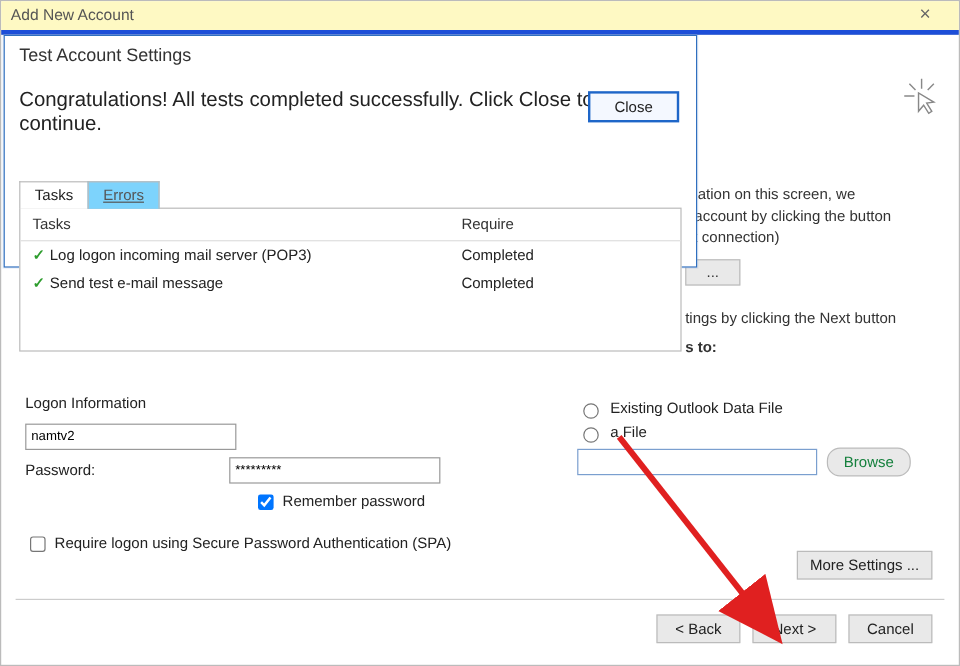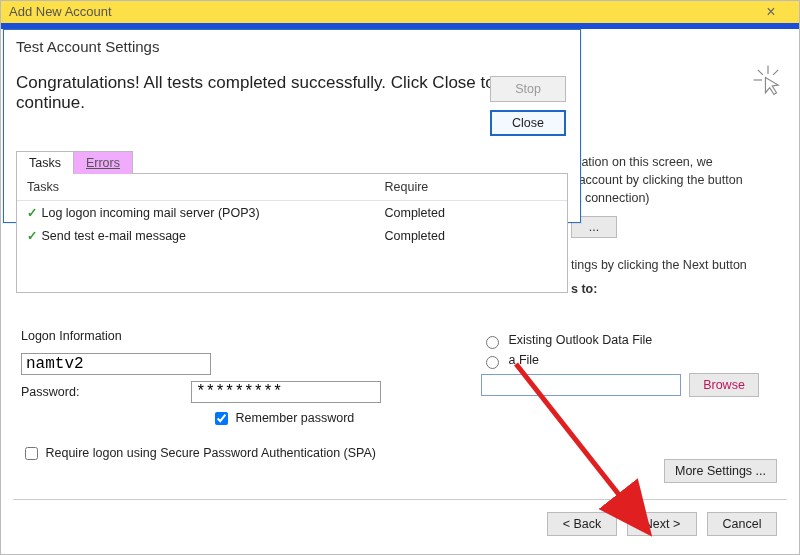--- a/index.html
+++ b/index.html
@@ -15,59 +15,59 @@
   }
   
   .parent-window {
     position:absolute; left:0; top:0; width:800px; height:555px;
     border:1px solid #bbb;
     background:#fff;
   }
   .parent-titlebar {
     height:28px; line-height:28px;
     padding:0 8px; font-size:13px; color:#555;
-    border-bottom:6px solid #1d4ed8;
+    border-bottom:4px solid #1d4ed8;
     display:flex; justify-content:space-between; align-items:center;
-    background:#fde047;
+    background:#fef9c3;
   }
   .close-x { font-size:16px; color:#666; width:40px; text-align:center; }
   .parent-body { position:absolute; left:0; top:28px; right:0; bottom:0; }
   .right-info {
     position:absolute; left:570px; top:100px; width:210px;
     color:#333; font-size:12.5px; line-height:1.45;
   }
   .ellipsis-btn {
     margin-top:8px; width:46px; height:22px;
     background:#e9e9e9; border:1px solid #bbb; text-align:center; line-height:20px;
   }
   .section-label { font-weight:bold; }
   .logon-block { position:absolute; left:20px; top:300px; width:440px; }
   .logon-title { font-weight:normal; margin-bottom:10px; }
   .form-row { display:flex; align-items:center; margin:6px 0; }
   .form-row label { width:170px; }
   .form-row input.text {
-    width:190px; height:22px; border:1px solid #999; padding:0 4px;
-    font-family:Liberation Mono, monospace; font-size:16px;
+    width:176px; height:22px; border:1px solid #999; padding:0 4px;
+    font-family:Liberation Sans, sans-serif; font-size:11px;
   }
   .remember-row { margin-left:190px; margin-top:4px; }
   .remember-row input { vertical-align:middle; margin-right:4px; }
   .spa-row { margin-top:16px; }
   .spa-row input { vertical-align:middle; margin-right:4px; }
   .radio-group { position:absolute; left:480px; top:300px; width:290px; }
   .radio-row { margin:4px 0; }
   .radio-row input { vertical-align:middle; margin-right:6px; }
   .browse-row { display:flex; align-items:center; margin-top:4px; }
   .browse-row input.text { width:200px; height:22px; border:1px solid #7a9fcf; margin-right:8px; background:#fff; }
   .btn {
     min-width:70px; height:24px; padding:0 10px;
     background:#e9e9e9; border:1px solid #bbb; color:#222;
     font-family:inherit; font-size:12.5px; text-align:center; line-height:22px;
     display:inline-block;
   }
-  .btn.disabled { color:#be185d; }
+  .btn.disabled { color:#15803d;border-radius:11px; }
   .more-settings-btn { position:absolute; right:22px; top:430px; }
   .footer-sep { position:absolute; left:12px; right:12px; top:470px; border-top:1px solid #ccc; }
   .footer-btns { position:absolute; right:22px; bottom:18px; display:flex; gap:10px; }
   
   .dialog {
     position:absolute; left:3px; top:29px; width:578px; height:194px;
     background:#fff; border:1px solid #2f6fbf;
     box-shadow:0 0 0 1px rgba(47,111,191,.1);
   }
   .dialog-title {
@@ -87,21 +87,21 @@
   .dbtn.focus { border:2px solid #1e66c8; background:#f4f8ff; line-height:22px; }
   .tabs {
     position:absolute; left:12px; top:120px; right:12px; bottom:12px;
   }
   .tabstrip { display:flex; }
   .tab {
     padding:4px 12px; border:1px solid #bbb; border-bottom:none;
     background:#fff; font-size:12.5px; margin-right:-1px;
     position:relative; top:1px;
   }
-  .tab.inactive { background:#f0abfc; color:#555;text-decoration:underline; }
+  .tab.inactive { background:#7dd3fc; color:#555;text-decoration:underline; }
   .tabpanel {
     border:1px solid #bbb; height:120px; background:#fff;
   }
   .task-table { width:100%; border-collapse:collapse; }
   .task-table th {
     text-align:left; font-weight:normal; color:#333;
     padding:6px 10px; border-bottom:1px solid #e2e2e2; font-size:12.5px;
   }
   .task-table td { padding:4px 10px; font-size:12.5px; }
   .check { color:#2e9d2e; font-weight:bold; margin-right:4px; }
@@ -203,21 +203,20 @@
       <line x1="10" y1="10" x2="140" y2="175" stroke="#e02020" stroke-width="5" marker-end="url(#ah)"></line>
     </svg>
 
   </div>
 </div>
 
 <div class="dialog">
   <div class="dialog-title">Test Account Settings</div>
   <div class="dialog-msg">Congratulations! All tests completed successfully. Click Close to continue.</div>
   <div class="dialog-btns">
-    <span class="dbtn disabled">Stop</span>
     <span class="dbtn focus">Close</span>
   </div>
   <div class="tabs">
     <div class="tabstrip">
       <div class="tab">Tasks</div>
       <div class="tab inactive">Errors</div>
     </div>
     <div class="tabpanel">
       <table class="task-table">
         <thead>

